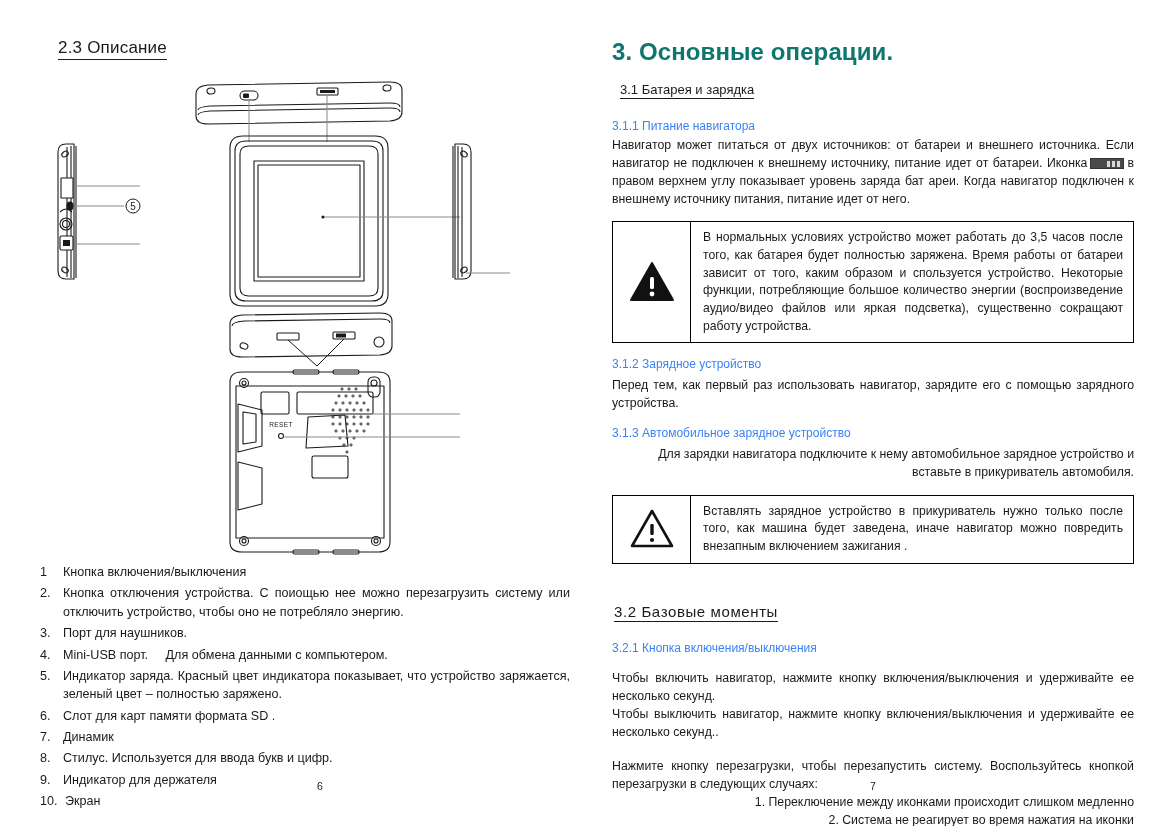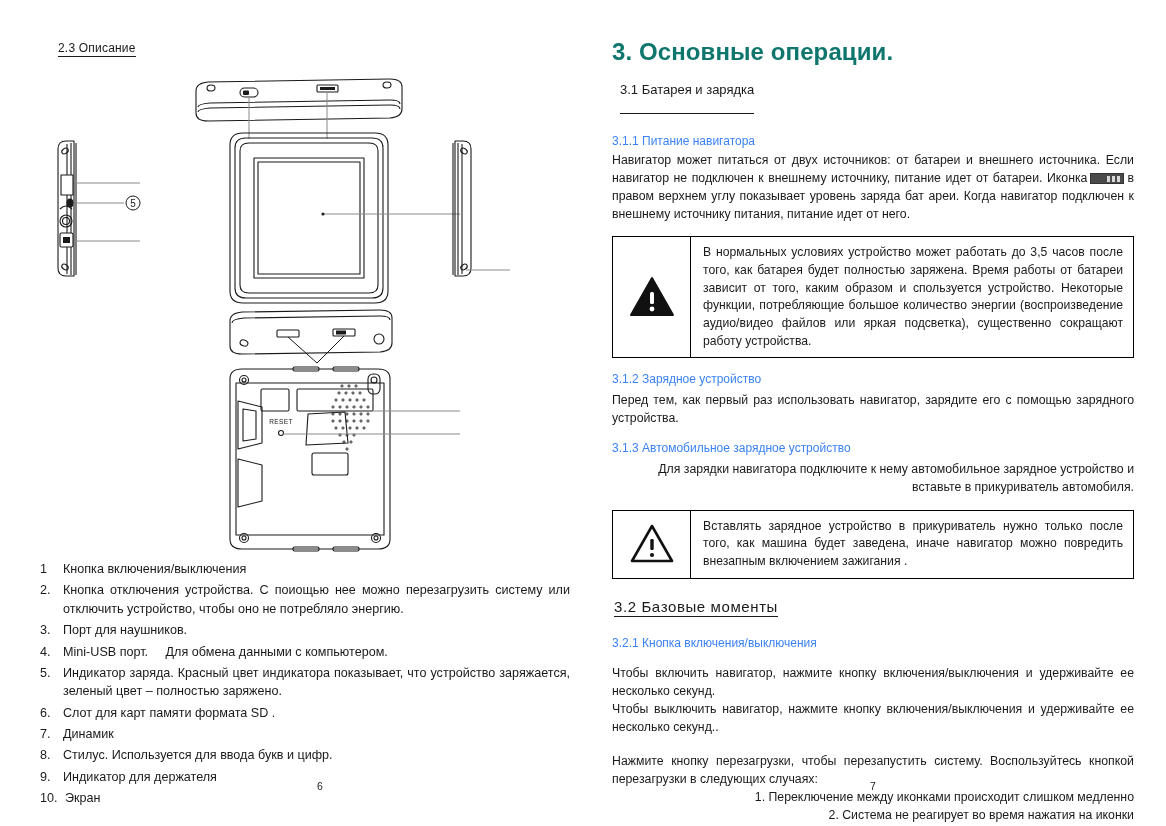--- a/index.html
+++ b/index.html
@@ -27,48 +27,49 @@
     width: 560px; height: 760px;
   }
   .col-right {
     position: absolute;
     left: 612px; top: 38px;
     width: 522px; height: 760px;
   }
 
   
   .h-sub-underline {
-    font-size: 12px;
+    font-size: 17px;
     color: #1a1a1a;
     display: inline-block;
     border-bottom: 1px solid #1a1a1a;
     padding-bottom: 1px;
     letter-spacing: .2px;
   }
   .h-main {
     font-size: 24px;
     font-weight: bold;
     color: #0f766e;
     letter-spacing: .1px;
     margin: 0 0 14px 0;
   }
   .h2-underline {
     font-size: 13px;
     color: #1a1a1a;
     display: inline-block;
     border-bottom: 1px solid #1a1a1a;
-    padding-bottom: 16px;
+    padding-bottom: 1px;
   }
   .h2-big-underline {
     font-size: 15px;
     color: #1a1a1a;
     display: inline-block;
     border-bottom: 1px solid #1a1a1a;
     padding-bottom: 1px;
     letter-spacing: .6px;
+    margin-top: 20px;
   }
   .h3 {
     font-size: 12px;
     color: #3b82f6;
     margin: 0;
     line-height: 1.5;
   }
   p.body {
     font-size: 12.3px;
     color: #1a1a1a;

